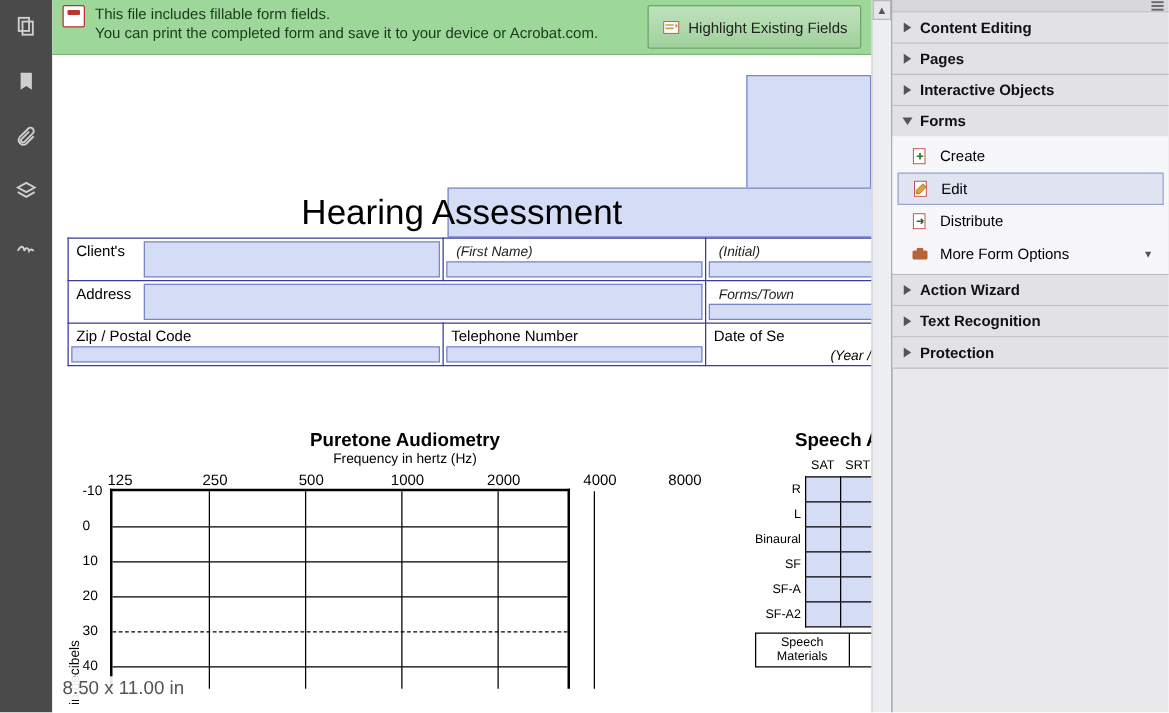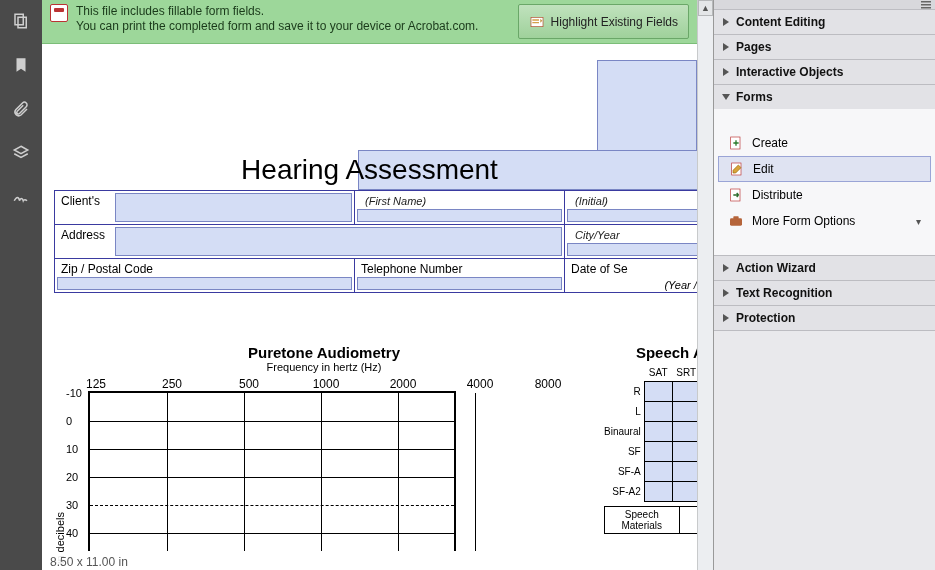--- a/index.html
+++ b/index.html
@@ -47,30 +47,30 @@
   .speech { position:absolute; top:300px; left:562px; width:150px;}
   .speech .stitle{ text-align:center; font-weight:700; font-size:15px;}
   .speech table { border-collapse:collapse; margin-top:4px; font-size:10px;}
   .speech th,.speech td { border:1px solid #000; text-align:center; height:20px;}
   .speech th{ border:none; height:16px; font-weight:400;}
   .speech td.fill { background:#d4ddf5;}
   .speech td.rowh { border:none; text-align:right; padding-right:3px; font-size:10px;}
   .mats { border:1px solid #000; display:flex; margin-top:4px;}
   .mats div{ flex:1; border-right:1px solid #000; text-align:center; font-size:10px; padding:2px 2px; line-height:11px;}
   .mats div:last-child{border-right:none;}
-  .status { position:absolute; left:4px; bottom:0px; font-size:12px; color:#555; background:rgba(255,255,255,0.9); padding:1px 4px;}
+  .status { position:absolute; left:4px; bottom:10px; font-size:15px; color:#555; background:rgba(255,255,255,0.9); padding:1px 4px;}
   
   .panel { width:222px; background:#e9e9ec; border-left:1px solid #999; display:flex; flex-direction:column; font-size:12px; color:#000;}
   .panel-top { height:10px; background:#d8d8dc; border-bottom:1px solid #bdbdc2; display:flex; justify-content:flex-end; align-items:center; padding-right:4px;}
   .panel-top svg{width:10px;height:10px;}
   .acc { border-bottom:1px solid #bcbcc1; background:#e2e2e6;}
   .acc .hdr { display:flex; align-items:center; padding:5px 8px; cursor:pointer; font-weight:700; color:#111;}
   .acc .hdr .tri { width:0;height:0; border-left:4px solid transparent; border-right:4px solid transparent; border-top:6px solid #555; margin-right:6px; transform:rotate(-90deg);}
   .acc.open .hdr .tri{ transform:none;}
-  .acc .body { background:#f7f7f9; padding:21px 0;}
+  .acc .body { background:#f7f7f9; padding:3px 0;}
   .acc .item { display:flex; align-items:center; gap:8px; padding:5px 14px; cursor:pointer;}
   .acc .item.sel { background:#dfe3f2; border:1px solid #9aa4d6; margin:0 4px; padding:4px 10px;}
   .acc .item svg{width:16px;height:16px;}
   .acc .item .chev{ margin-left:auto; font-size:10px; color:#555;}
   .scrollcol { width:16px; background:#eceef1; border-left:1px solid #c8cacb;}
   .sc-btn{ height:16px; border:1px solid #b6b8ba; background:#e4e6e8; display:flex; align-items:center; justify-content:center; font-size:9px;color:#555;}
 </style>
 </head>
 <body>
 
@@ -146,21 +146,21 @@
               <div class="fillB"></div>
             </td>
           </tr>
           <tr>
             <td colspan="2">
               <span class="lab">Address</span>
               <span class="sub" style="margin-left:10px">Street</span>
               <div class="fill" style="left:60px"></div>
             </td>
             <td>
-              <span class="sub">City/Year</span>
+              <span class="sub">Forms/Town</span>
               <div class="fillB"></div>
             </td>
           </tr>
           <tr>
             <td style="width:170px">
               <span class="lab">Zip / Postal Code</span>
               <div class="fillB"></div>
             </td>
             <td colspan="1">
               <span class="lab">Telephone Number</span>

